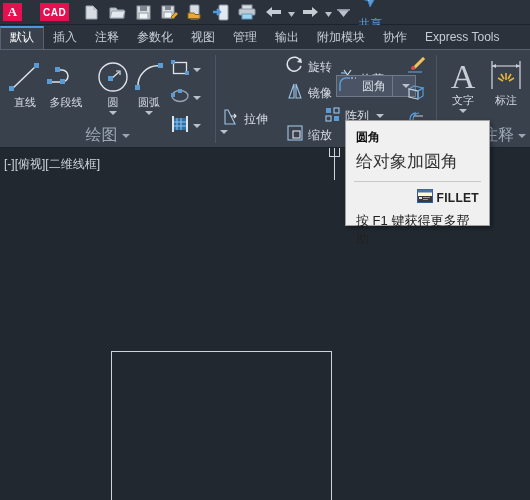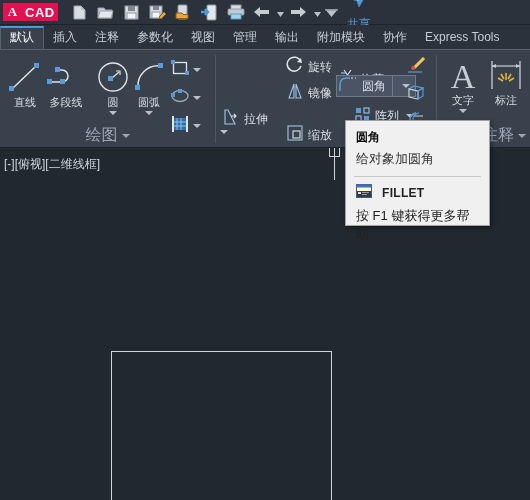--- a/index.html
+++ b/index.html
@@ -23,22 +23,22 @@
     display:flex; align-items:center; height:18px; margin-left:3px;
   }
   .logo-a {
     width:19px; height:18px; background:#e51050;
     color:#fff; font-weight:bold; font-size:13px;
     display:flex; align-items:center; justify-content:center;
     font-family:"Liberation Serif",serif;
   }
   .logo-cad {
     height:18px; background:#e51050; color:#fff;
-    font-size:13px; font-weight:bold; padding:0 3px;
-    display:flex; align-items:center; letter-spacing:.5px;
+    font-size:10px; font-weight:bold; padding:0 3px;
+    display:flex; align-items:center; letter-spacing:.5px;margin-left:18px;
   }
   .qat { display:flex; align-items:center; margin-left:9px; gap:0px; }
   .qat-btn {
     width:26px; height:22px; display:flex;
     align-items:center; justify-content:center;
   }
   .qat-btn svg { display:block; }
   .qat-caret {
     width:11px; height:22px; display:flex; align-items:center; justify-content:center;
   }
@@ -124,23 +124,23 @@
   .rowbtn.hot .splitline { width:1px; height:20px; background:#6f7a89; margin-left:2px; }
 
   
   .tooltip {
     position:absolute; left:345px; top:120px; width:145px; height:106px;
     background:#f0f0f0; border:1px solid #a0a0a0;
     box-shadow:2px 2px 4px rgba(0,0,0,.35);
     color:#1a1a1a; font-size:12px;
   }
   .tt-title { font-weight:bold; font-size:12px; padding:8px 10px 2px 10px; color:#111; }
-  .tt-desc  { font-size:13px; padding:2px 10px 8px 10px; color:#333; }
+  .tt-desc  { font-size:17px; padding:2px 10px 8px 10px; color:#333; }
   .tt-rule  { height:1px; background:#c8c8c8; margin:0 8px; }
-  .tt-cmdrow{ display:flex; align-items:center; gap:10px; padding:7px 10px 2px 10px; }
+  .tt-cmdrow{ display:flex; align-items:center; gap:4px; padding:7px 10px 2px 10px;justify-content:flex-end; }
   .tt-cmd   { font-weight:bold; font-size:12px; color:#222; letter-spacing:.3px; }
   .tt-help  { font-weight:normal; font-size:13px; padding:4px 10px 6px 10px; color:#222; }
 
   
   .canvas {
     position:absolute; left:0; top:148px; width:530px; height:352px;
     background:#212830; overflow:hidden;
   }
   .vplabel {
     position:absolute; left:4px; top:8px;
@@ -456,21 +456,21 @@
           <svg width="20" height="18" viewBox="0 0 20 18">
               <path d="M2 16V9a6 6 0 0 1 6-6h4" stroke="#5b9bd5" stroke-width="1.6" fill="none"></path>
               <path d="M13 3h5" stroke="#dfe4ea" stroke-width="1.2" stroke-dasharray="2 2"></path>
             </svg>
         </span>
         <span class="lb">圆角</span>
         <span class="splitline"></span>
         <span class="dc" style="margin-left:5px;margin-right:4px"></span>
       </div>
 
-      <div class="rowbtn" style="left:136px; top:55px;">
+      <div class="rowbtn" style="left:106px; top:55px;">
         <span>
           <svg width="17" height="18" viewBox="0 0 17 18">
               <rect x="2" y="3" width="5" height="5" fill="#5b9bd5"></rect>
               <rect x="10" y="3" width="5" height="5" stroke="#9fc4e6" stroke-width="1.1" fill="none"></rect>
               <rect x="2" y="11" width="5" height="5" stroke="#9fc4e6" stroke-width="1.1" fill="none"></rect>
               <rect x="10" y="11" width="5" height="5" fill="#5b9bd5"></rect>
             </svg>
         </span>
         <span class="lb">阵列</span>
         <span class="dc"></span>

